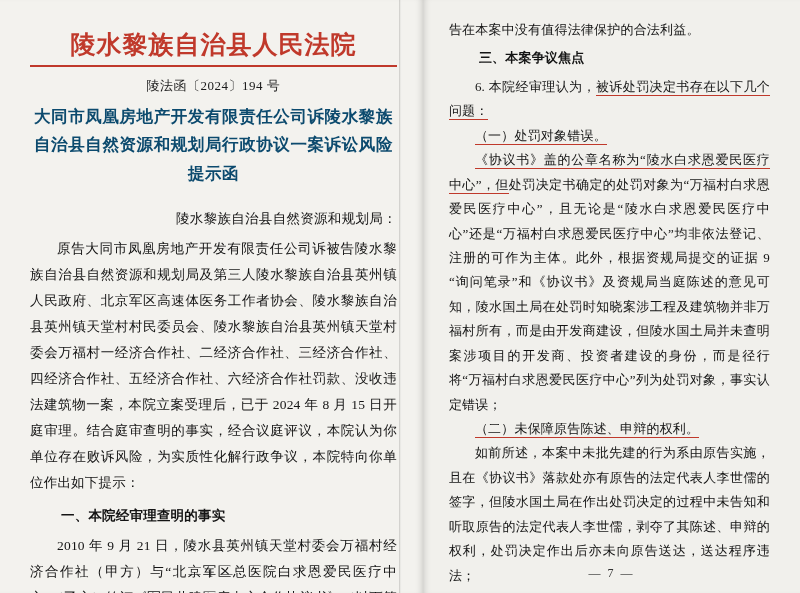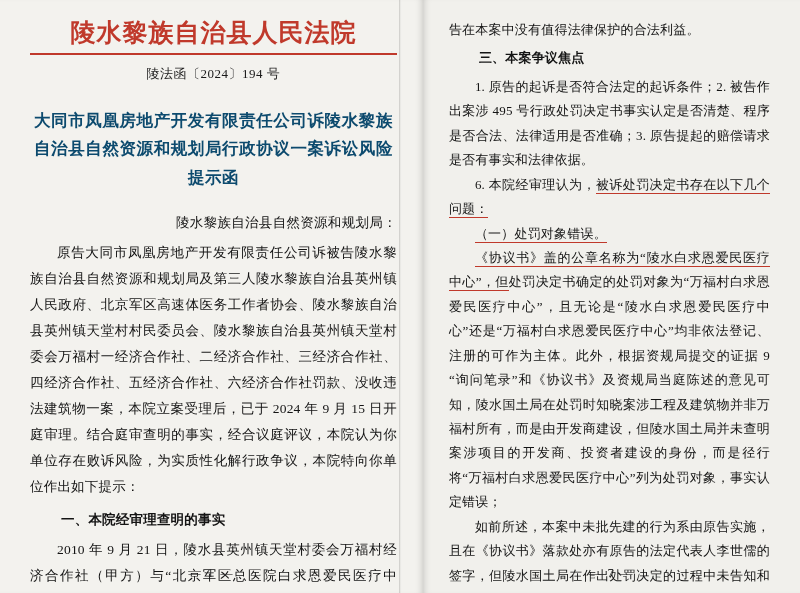--- a/index.html
+++ b/index.html
@@ -22,21 +22,21 @@
   }
   .sheet {
     position: relative;
     background: #f3f2ee;
     box-sizing: border-box;
     overflow: hidden;
   }
   .sheet-left {
     width: 449px;
     height: 593px;
-    padding: 14px 26px 10px 30px;
+    padding: 26px 26px 10px 30px;
     box-shadow: inset -6px 0 10px -8px rgba(0,0,0,0.35);
   }
   .sheet-right {
     width: 400px;
     height: 593px;
     padding: 18px 30px 10px 26px;
     box-shadow: inset 6px 0 10px -8px rgba(0,0,0,0.35);
     background: #f1f0ec;
   }
   .gutter {
@@ -60,21 +60,21 @@
   }
   .title-rule {
     border: none;
     border-top: 2px solid #c0392b;
     margin: 4px 0 10px 0;
   }
   .doc-number {
     text-align: center;
     font-size: 13px;
     color: #1a1a1a;
-    margin-bottom: 24px;
+    margin-bottom: 8px;
     letter-spacing: 0.5px;
   }
   .doc-heading {
     text-align: justify;
     text-align-last: center;
     font-size: 16.5px;
     font-weight: bold;
     line-height: 1.72;
     color: #0c4a6e;
     margin: 0 4px 18px 4px;
@@ -134,33 +134,33 @@
 <body>
 
 <div class="page">
 
   <div class="sheet sheet-left">
     <div class="court-title">陵水黎族自治县人民法院</div>
     <hr class="title-rule">
     <div class="doc-number">陵法函〔2024〕194 号</div>
     <div class="doc-heading">大同市凤凰房地产开发有限责任公司诉陵水黎族自治县自然资源和规划局行政协议一案诉讼风险提示函</div>
     <div class="addressee">陵水黎族自治县自然资源和规划局：</div>
-    <p class="body">原告大同市凤凰房地产开发有限责任公司诉被告陵水黎族自治县自然资源和规划局及第三人陵水黎族自治县英州镇人民政府、北京军区高速体医务工作者协会、陵水黎族自治县英州镇天堂村村民委员会、陵水黎族自治县英州镇天堂村委会万福村一经济合作社、二经济合作社、三经济合作社、四经济合作社、五经济合作社、六经济合作社罚款、没收违法建筑物一案，本院立案受理后，已于 2024 年 9 月 15 日开庭审理。结合庭审查明的事实，经合议庭评议，本院认为你单位存在败诉风险，为实质性化解行政争议，本院特向你单位作出如下提示：</p>
+    <p class="body">原告大同市凤凰房地产开发有限责任公司诉被告陵水黎族自治县自然资源和规划局及第三人陵水黎族自治县英州镇人民政府、北京军区高速体医务工作者协会、陵水黎族自治县英州镇天堂村村民委员会、陵水黎族自治县英州镇天堂村委会万福村一经济合作社、二经济合作社、三经济合作社、四经济合作社、五经济合作社、六经济合作社罚款、没收违法建筑物一案，本院立案受理后，已于 2024 年 8 月 15 日开庭审理。结合庭审查明的事实，经合议庭评议，本院认为你单位存在败诉风险，为实质性化解行政争议，本院特向你单位作出如下提示：</p>
     <div class="spacer-sm"></div>
     <div class="section-head">一、本院经审理查明的事实</div>
     <p class="body"><span>2010 年 9 月 21 日，陵水县英州镇天堂村委会万福村经济合作社（甲方）与“北京军区总医院白求恩爱民医疗中心”（乙方）签订《军民共建医疗中心合作协议书》（以下简称《协议书》），</span></p>
     <div class="page-num">— 1 —</div>
   </div>
 
   <div class="gutter"></div>
 
   <div class="sheet sheet-right right-col">
     <p class="body noindent">告在本案中没有值得法律保护的合法利益。</p>
     <div class="section-head">三、本案争议焦点</div>
-    <p class="body">1. 原告的起诉是否符合法定的起诉条件；2. 被告作出案涉 495 号行政处罚决定书事实认定是否清楚、程序是否合法、法律适用是否准确；3. 原告提起的赔偿请求是否有事实和法律依据。</p>
     <p class="body"><span>6. 本院经审理认为，</span><span class="underline-red">被诉处罚决定书存在以下几个问题：</span></p>
     <p class="body"><span class="underline-red">（一）处罚对象错误。</span></p>
     <p class="body"><span class="underline-red">《协议书》盖的公章名称为“陵水白求恩爱民医疗中心”，但</span><span>处罚决定书确定的处罚对象为“万福村白求恩爱民医疗中心”，且无论是“陵水白求恩爱民医疗中心”还是“万福村白求恩爱民医疗中心”均非依法登记、注册的可作为主体。此外，根据资规局提交的证据 9 “询问笔录”和《协议书》及资规局当庭陈述的意见可知，陵水国土局在处罚时知晓案涉工程及建筑物并非万福村所有，而是由开发商建设，但陵水国土局并未查明案涉项目的开发商、投资者建设的身份，而是径行将“万福村白求恩爱民医疗中心”列为处罚对象，事实认定错误；</span></p>
+    <p class="body"><span class="underline-red">（二）未保障原告陈述、申辩的权利。</span></p>
     <p class="body">如前所述，本案中未批先建的行为系由原告实施，且在《协议书》落款处亦有原告的法定代表人李世儒的签字，但陵水国土局在作出处罚决定的过程中未告知和听取原告的法定代表人李世儒，剥夺了其陈述、申辩的权利，处罚决定作出后亦未向原告送达，送达程序违法；</p>
     <div class="page-num">— 7 —</div>
   </div>
 
 </div>
 
 </body></html>

